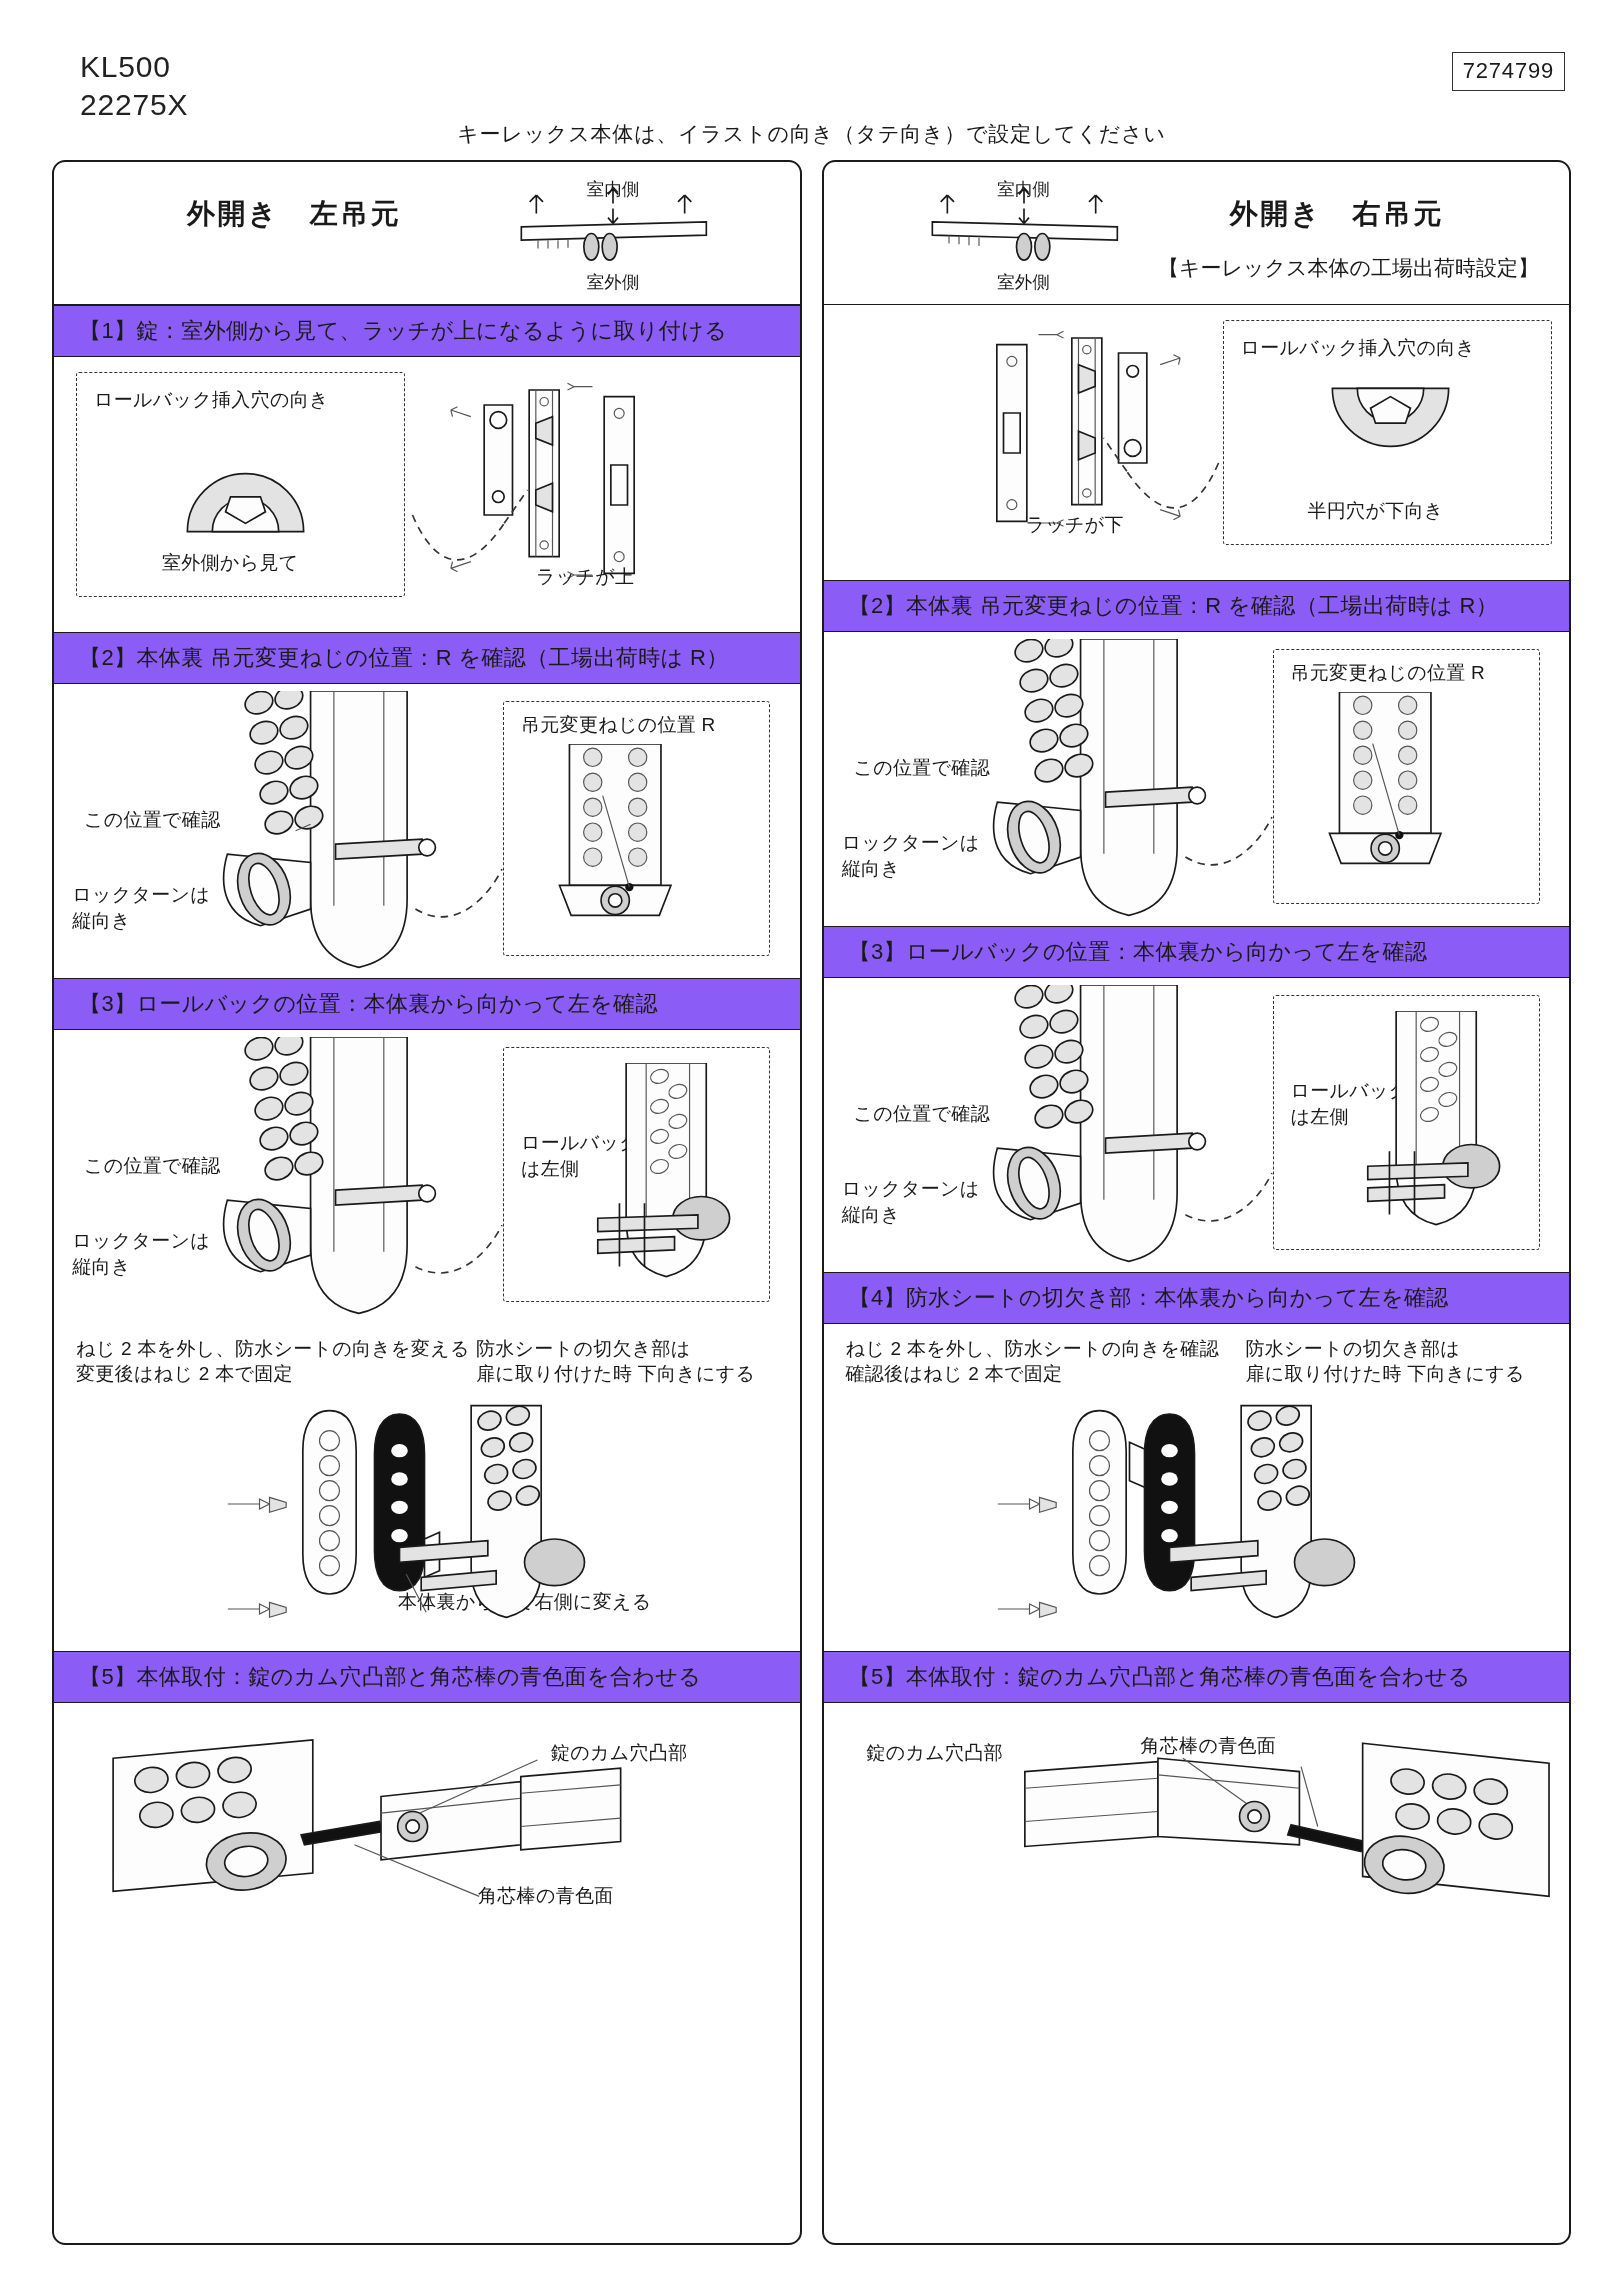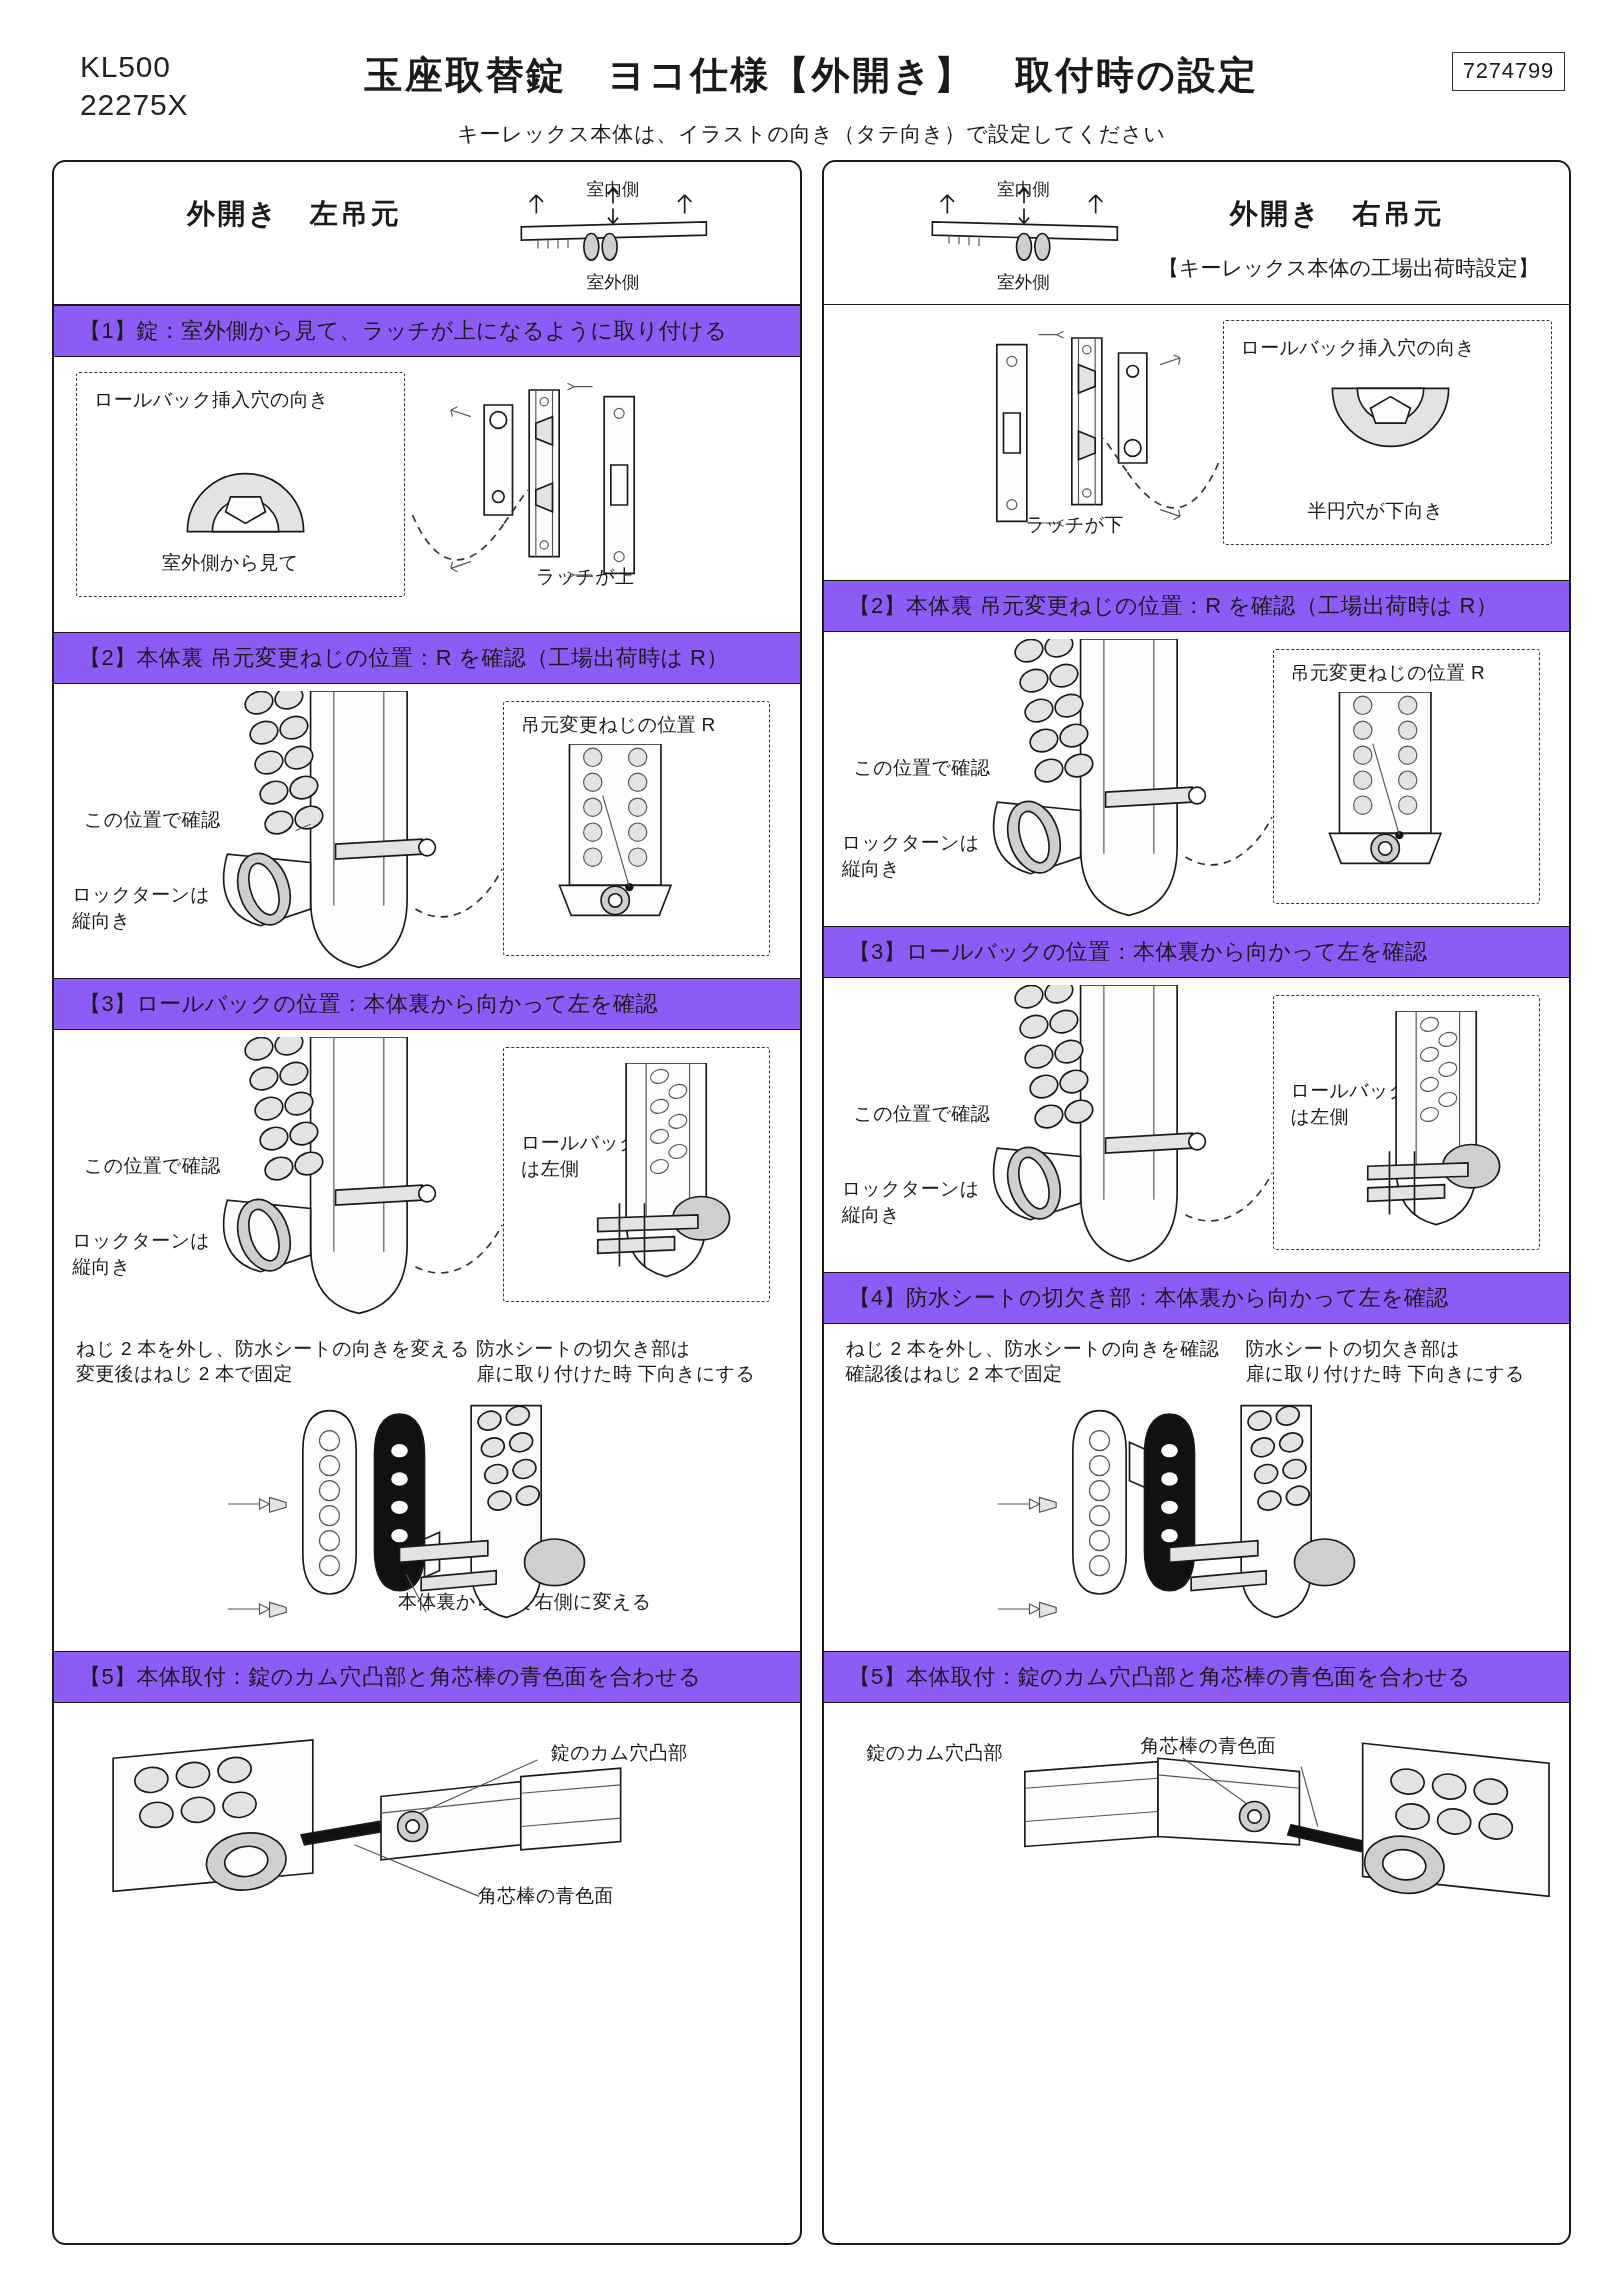--- a/index.html
+++ b/index.html
@@ -158,21 +158,20 @@
   .fillg { fill: #e3e3e3; }
   .fillgg { fill: #cfcfcf; }
   .fillk { fill: #111; }
 </style>
 </head>
 <body>
 
 <div class="header">
   <div class="model-code">KL500
 22275X</div>
-  <div class="doc-title">玉座取替錠　ヨコ仕様【外開き】　取付時の設定</div>
   <div class="doc-subtitle">キーレックス本体は、イラストの向き（タテ向き）で設定してください</div>
   <div class="doc-number">7274799</div>
 </div>
 
 <div class="sheet">
 
   <div class="panel left">
 
     <div class="panel-head">
       <div class="hinge-title">外開き　左吊元</div>

